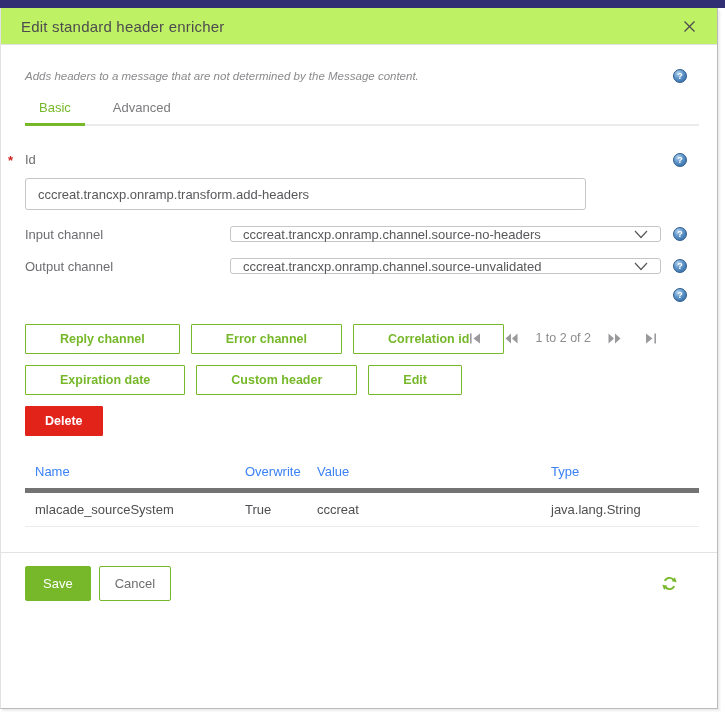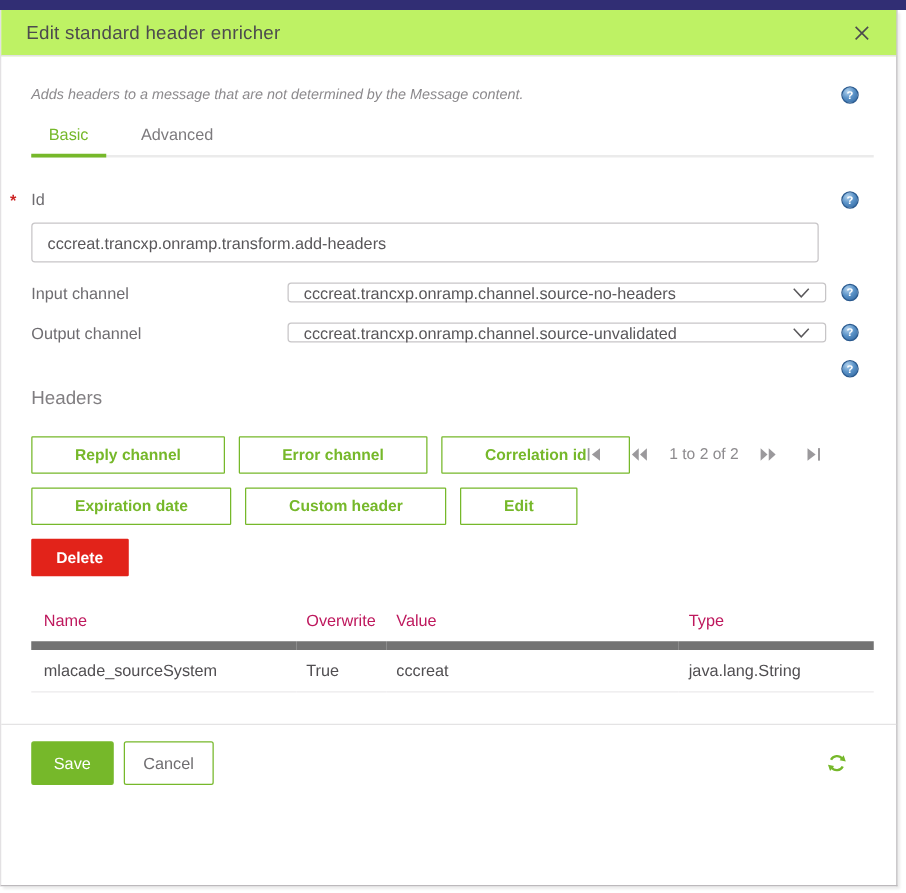--- a/index.html
+++ b/index.html
@@ -26,21 +26,21 @@
   .tab { font-size:13px; padding:0 14px 9px 14px; margin-right:14px; cursor:pointer;
     color:#7c7a7d; position:relative; }
   .tab.active { color:#76b82a; }
   .tab.active::after { content:""; position:absolute; left:0; right:0; bottom:-2px;
     height:3px; background:#76b82a; }
   .field-block { margin-top:26px; }
   .label-row { display:flex; align-items:center; position:relative; }
   .field-label { font-size:13px; color:#6e6c70; }
   .req { position:absolute; left:-17px; top:1px; color:#cc2222; font-size:13px; font-weight:bold; }
   .spacer { flex:1; }
-  .text-input { margin-top:11px; width:630px; height:32px; border:1px solid #c7c5c7;
+  .text-input { margin-top:11px; width:561px; height:32px; border:1px solid #c7c5c7;
     border-radius:3px; font-family:"Liberation Sans",sans-serif; font-size:13px; color:#59575a;
     padding:0 12px; outline:none; display:block; }
   .channel-row { display:flex; align-items:center; margin-top:16px; }
   .channel-label { width:205px; flex:0 0 205px; font-size:13px; color:#6e6c70; }
   .select-box { flex:1; height:16px; border:1px solid #c7c5c7; border-radius:3px;
     display:flex; align-items:center; padding:0 12px; cursor:pointer; background:#fff; }
   .select-value { font-size:13px; color:#59575a; flex:1; }
   .solo-help-row { display:flex; margin-top:14px; }
   .section-title { font-size:15px; color:#807e81; margin-top:8px; }
   .toolbar { position:relative; margin-top:22px; }
@@ -49,22 +49,22 @@
     font-weight:bold; font-family:"Liberation Sans",sans-serif; padding:7px 34px;
     margin-right:11px; border-radius:1px; cursor:pointer; }
   .dbtn { border:1px solid #e2231a; background:#e2231a; color:#fff; font-size:12.5px;
     font-weight:bold; font-family:"Liberation Sans",sans-serif; padding:7px 19px;
     border-radius:1px; cursor:pointer; }
   .pagination { position:absolute; right:40px; top:7px; display:flex; align-items:center; }
   .pg-btn { cursor:pointer; display:flex; align-items:center; padding:0 3px; }
   .pg-text { font-size:12.5px; color:#8d8b8e; margin:0 14px; }
   .pg-gap { width:18px; }
   .htable { width:100%; border-collapse:collapse; margin-top:20px; table-layout:fixed; }
-  .htable th { font-size:13px; font-weight:normal; color:#be185d; text-align:left;
-    padding:8px 8px 9px 8px; border-bottom:7px solid #737373; }
+  .htable th { font-size:13px; font-weight:normal; color:#3b82f6; text-align:left;
+    padding:8px 8px 9px 8px; border-bottom:5px solid #737373; }
   .htable td { font-size:13px; color:#504e51; padding:9px 8px; }
   .htable tr.data-row { border-bottom:1px solid #eceaec; cursor:pointer; }
   .htable tr.selected { background:#efeef0; }
   .col-name { width:212px; } .col-over { width:72px; } .col-val { width:234px; }
   .htable th:first-child, .htable td:first-child { padding-left:10px; }
   .footer { margin-top:25px; border-top:1px solid #e4e3e4; padding:13px 40px 0 24px;
     display:flex; align-items:center; }
   .save-btn { background:#76b82a; border:1px solid #76b82a; color:#fff; font-size:13px;
     font-family:"Liberation Sans",sans-serif; padding:9px 17px; border-radius:2px; cursor:pointer; }
   .cancel-btn { background:#fff; border:1px solid #76b82a; color:#6f6d70; font-size:13px;
@@ -141,21 +141,20 @@
         </span>
     </div>
 
     <div class="solo-help-row">
       <span class="spacer"></span>
       <span class="help-gutter">
           <span class="help">?</span>
         </span>
     </div>
 
-    <div class="section-title">Headers</div>
 
     <div class="toolbar">
       <div class="btn-row">
         <button class="obtn">Reply channel</button>
         <button class="obtn">Error channel</button>
         <button class="obtn">Correlation id</button>
       </div>
       <div class="btn-row">
         <button class="obtn">Expiration date</button>
         <button class="obtn">Custom header</button>

